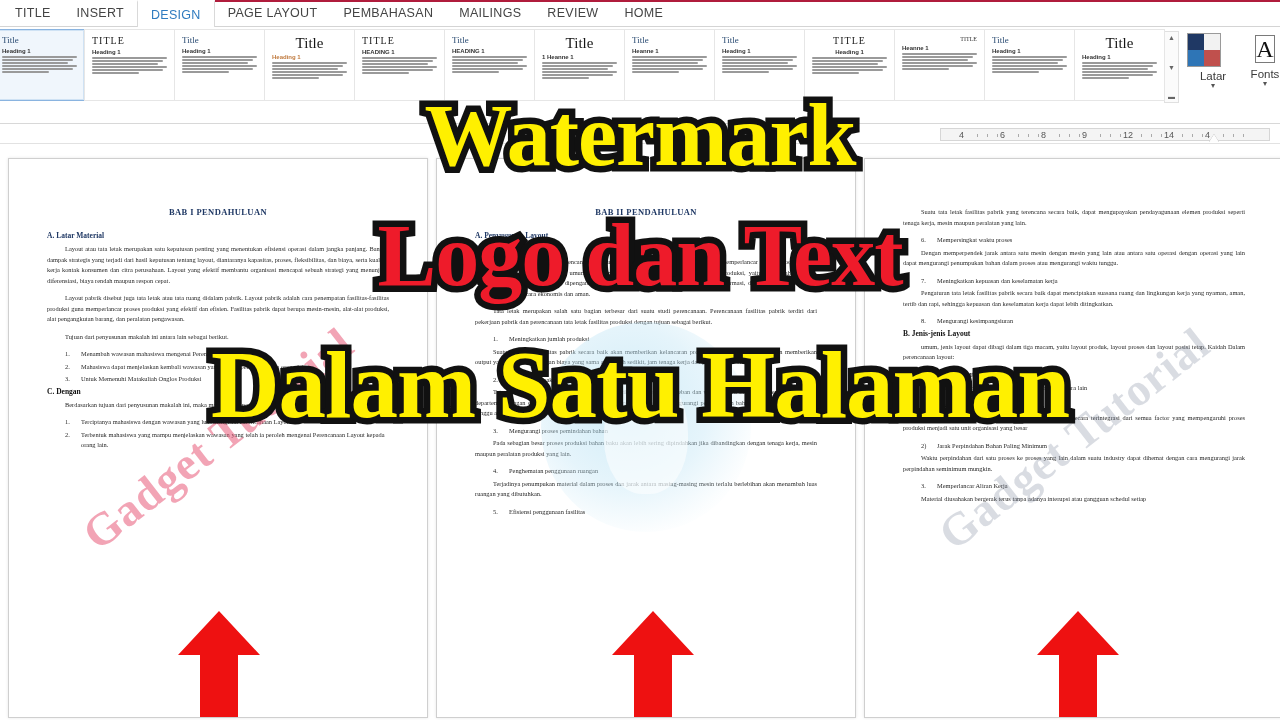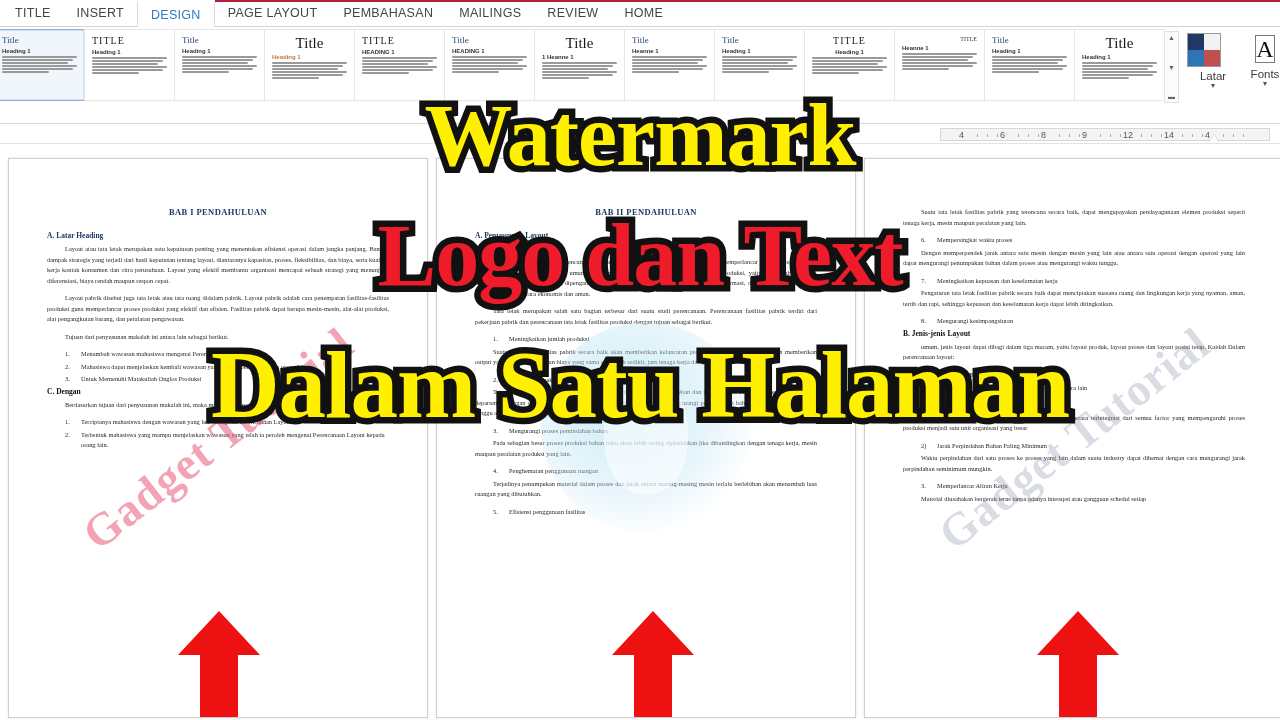--- a/index.html
+++ b/index.html
@@ -437,21 +437,21 @@
       <i class="tick" style="left: 292px;"></i>
       <i class="tick" style="left: 302px;"></i>
       <div class="indent-marker" style="left: 268px;"></div>
     </div>
   </div>
 
 <div id="canvas">
   <div class="page" id="page-1">
       <div class="page-inner">
         <div class="doc-h1">BAB I PENDAHULUAN</div>
-        <div class="doc-h2">A.  Latar Heading</div>
+        <div class="doc-h2">A.  Latar Material</div>
         <div class="doc-p ind">Layout atau tata letak merupakan satu keputusan penting yang menentukan efisiensi operasi dalam jangka panjang. Banyak dampak strategis yang terjadi dari hasil keputusan tentang layout, diantaranya kapasitas, proses, fleksibilitas, dan biaya, serta kualitas kerja kontak konsumen dan citra perusahaan. Layout yang efektif membantu organisasi mencapai sebuah strategi yang menunjang diferensiasi, biaya rendah maupun respon cepat.</div>
         <div class="doc-p ind">Layout pabrik disebut juga tata letak atau tata ruang didalam pabrik. Layout pabrik adalah cara penempatan fasilitas-fasilitas produksi guna memperlancar proses produksi yang efektif dan efisien. Fasilitas pabrik dapat berupa mesin-mesin, alat-alat produksi, alat pengangkutan barang, dan peralatan pengawasan.</div>
         <div class="doc-p ind">Tujuan dari penyusunan makalah ini antara lain sebagai berikut.</div>
         <div class="doc-li">
           <span class="num">1.</span>
           <span>Menambah wawasan mahasiswa mengenai Perencanaan Layout.</span>
         </div>
         <div class="doc-li">
           <span class="num">2.</span>
           <span>Mahasiswa dapat menjelaskan kembali wawasan yang telah diperoleh kepada orang lain.</span>

